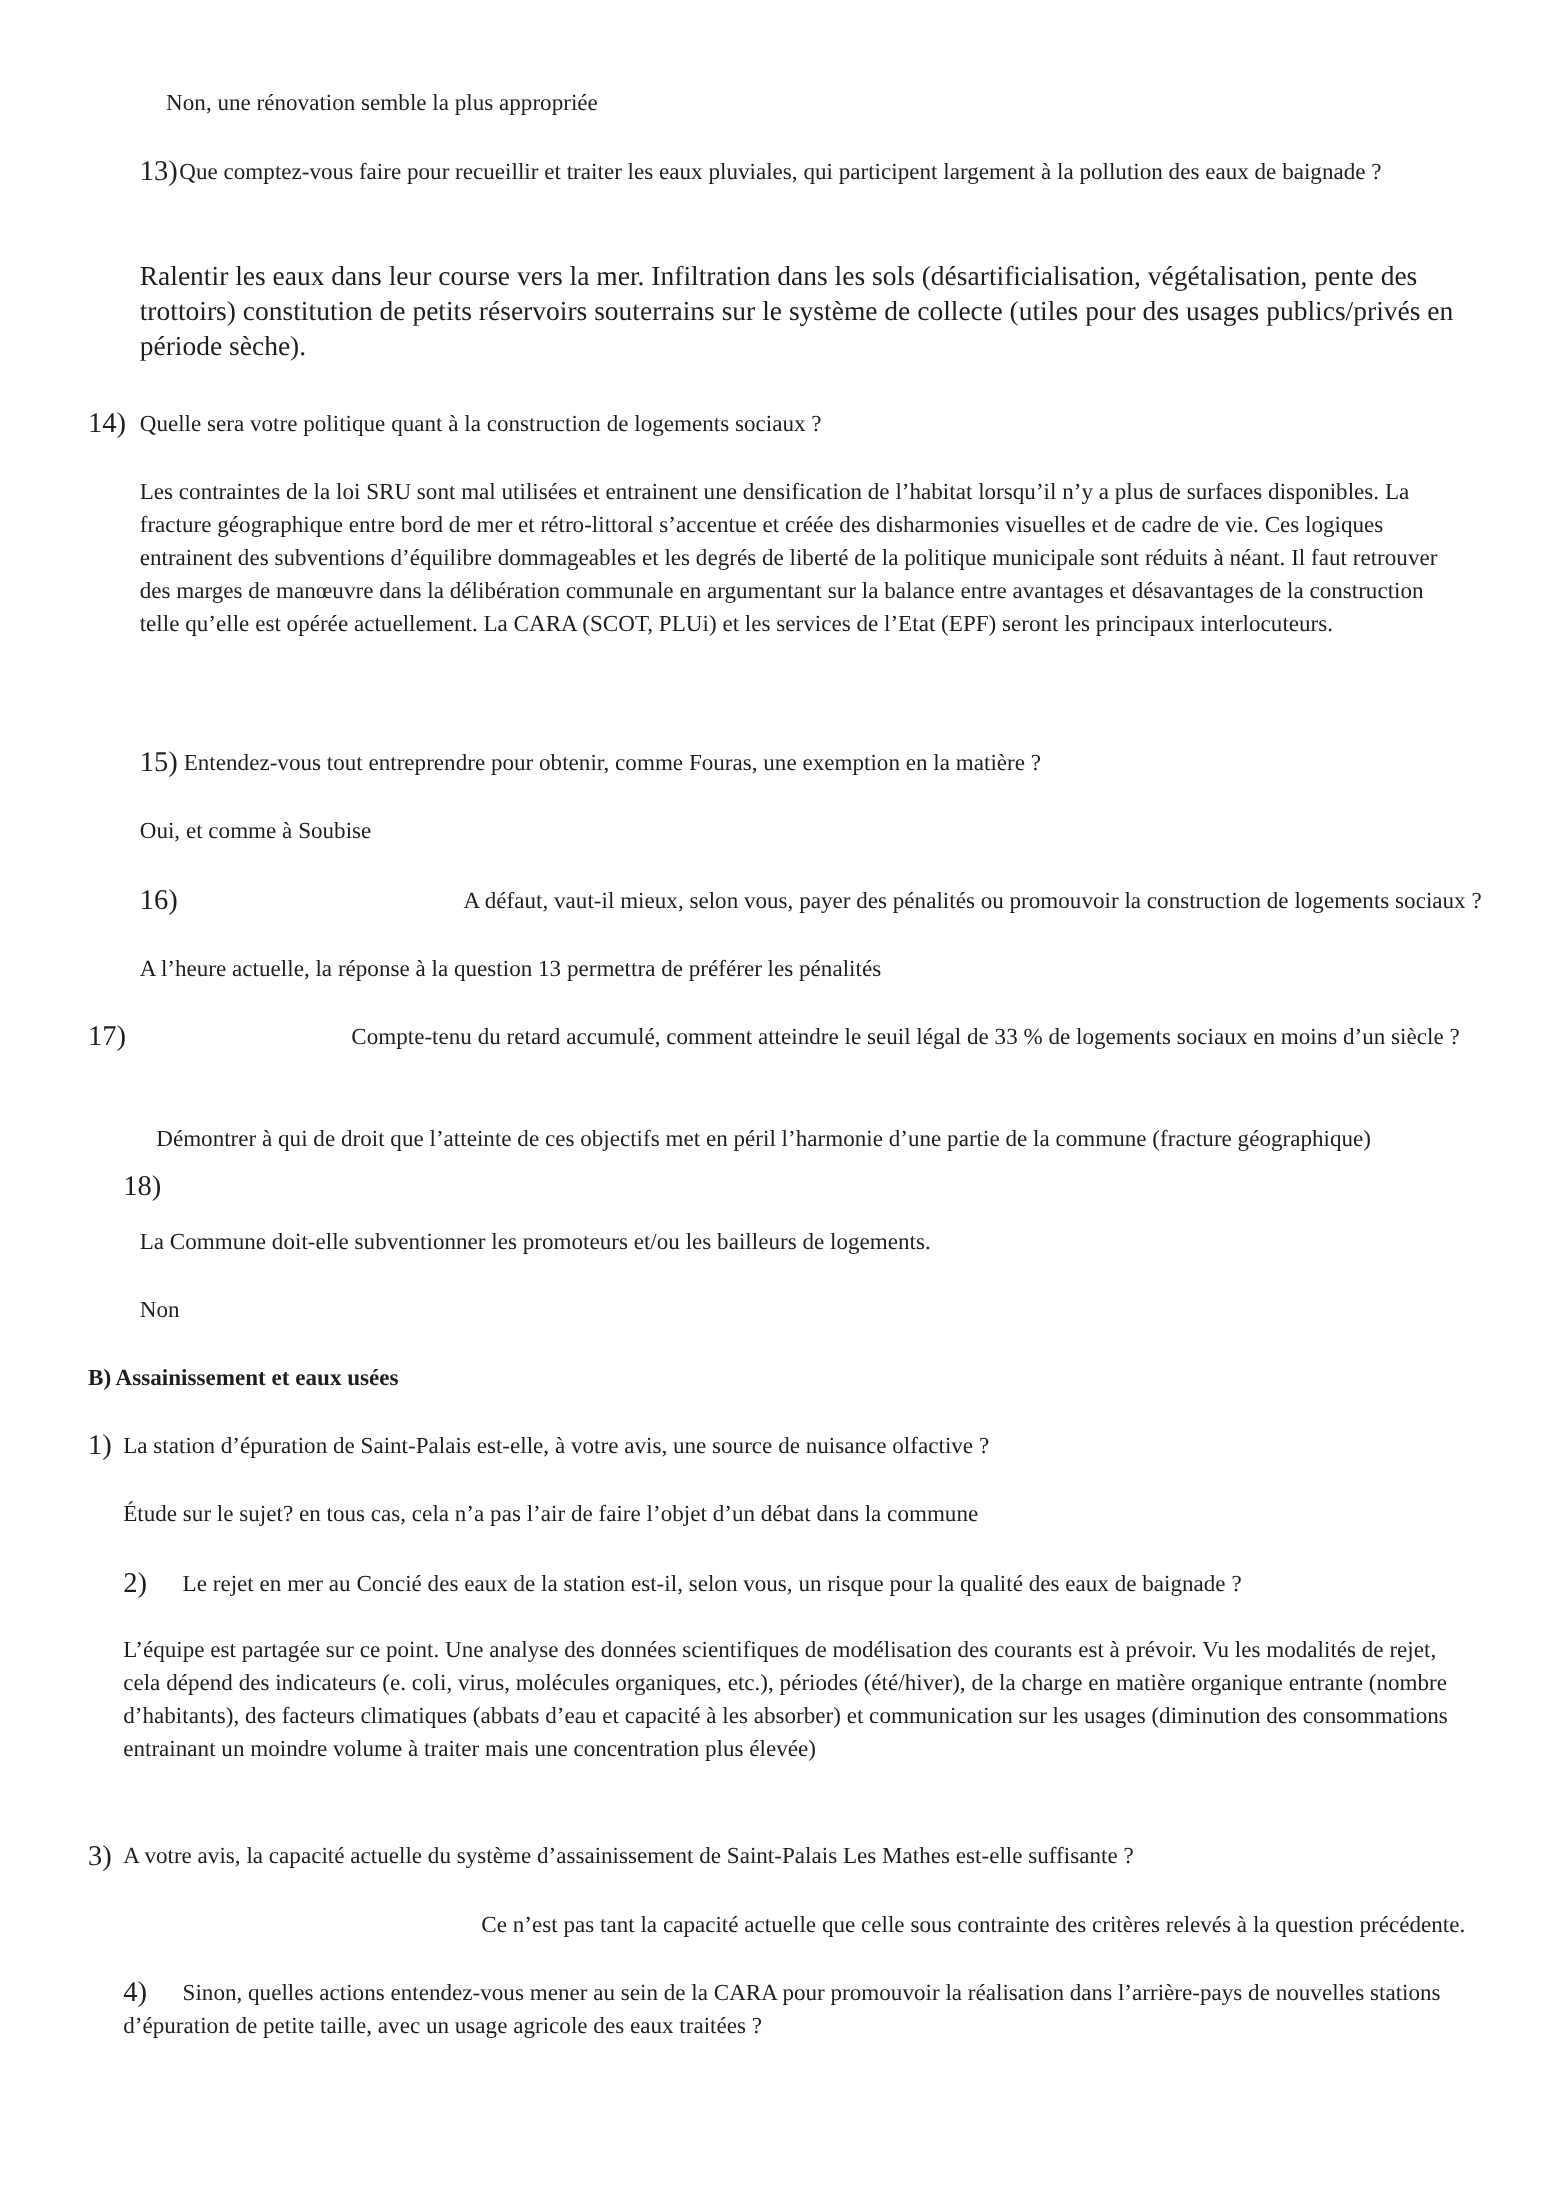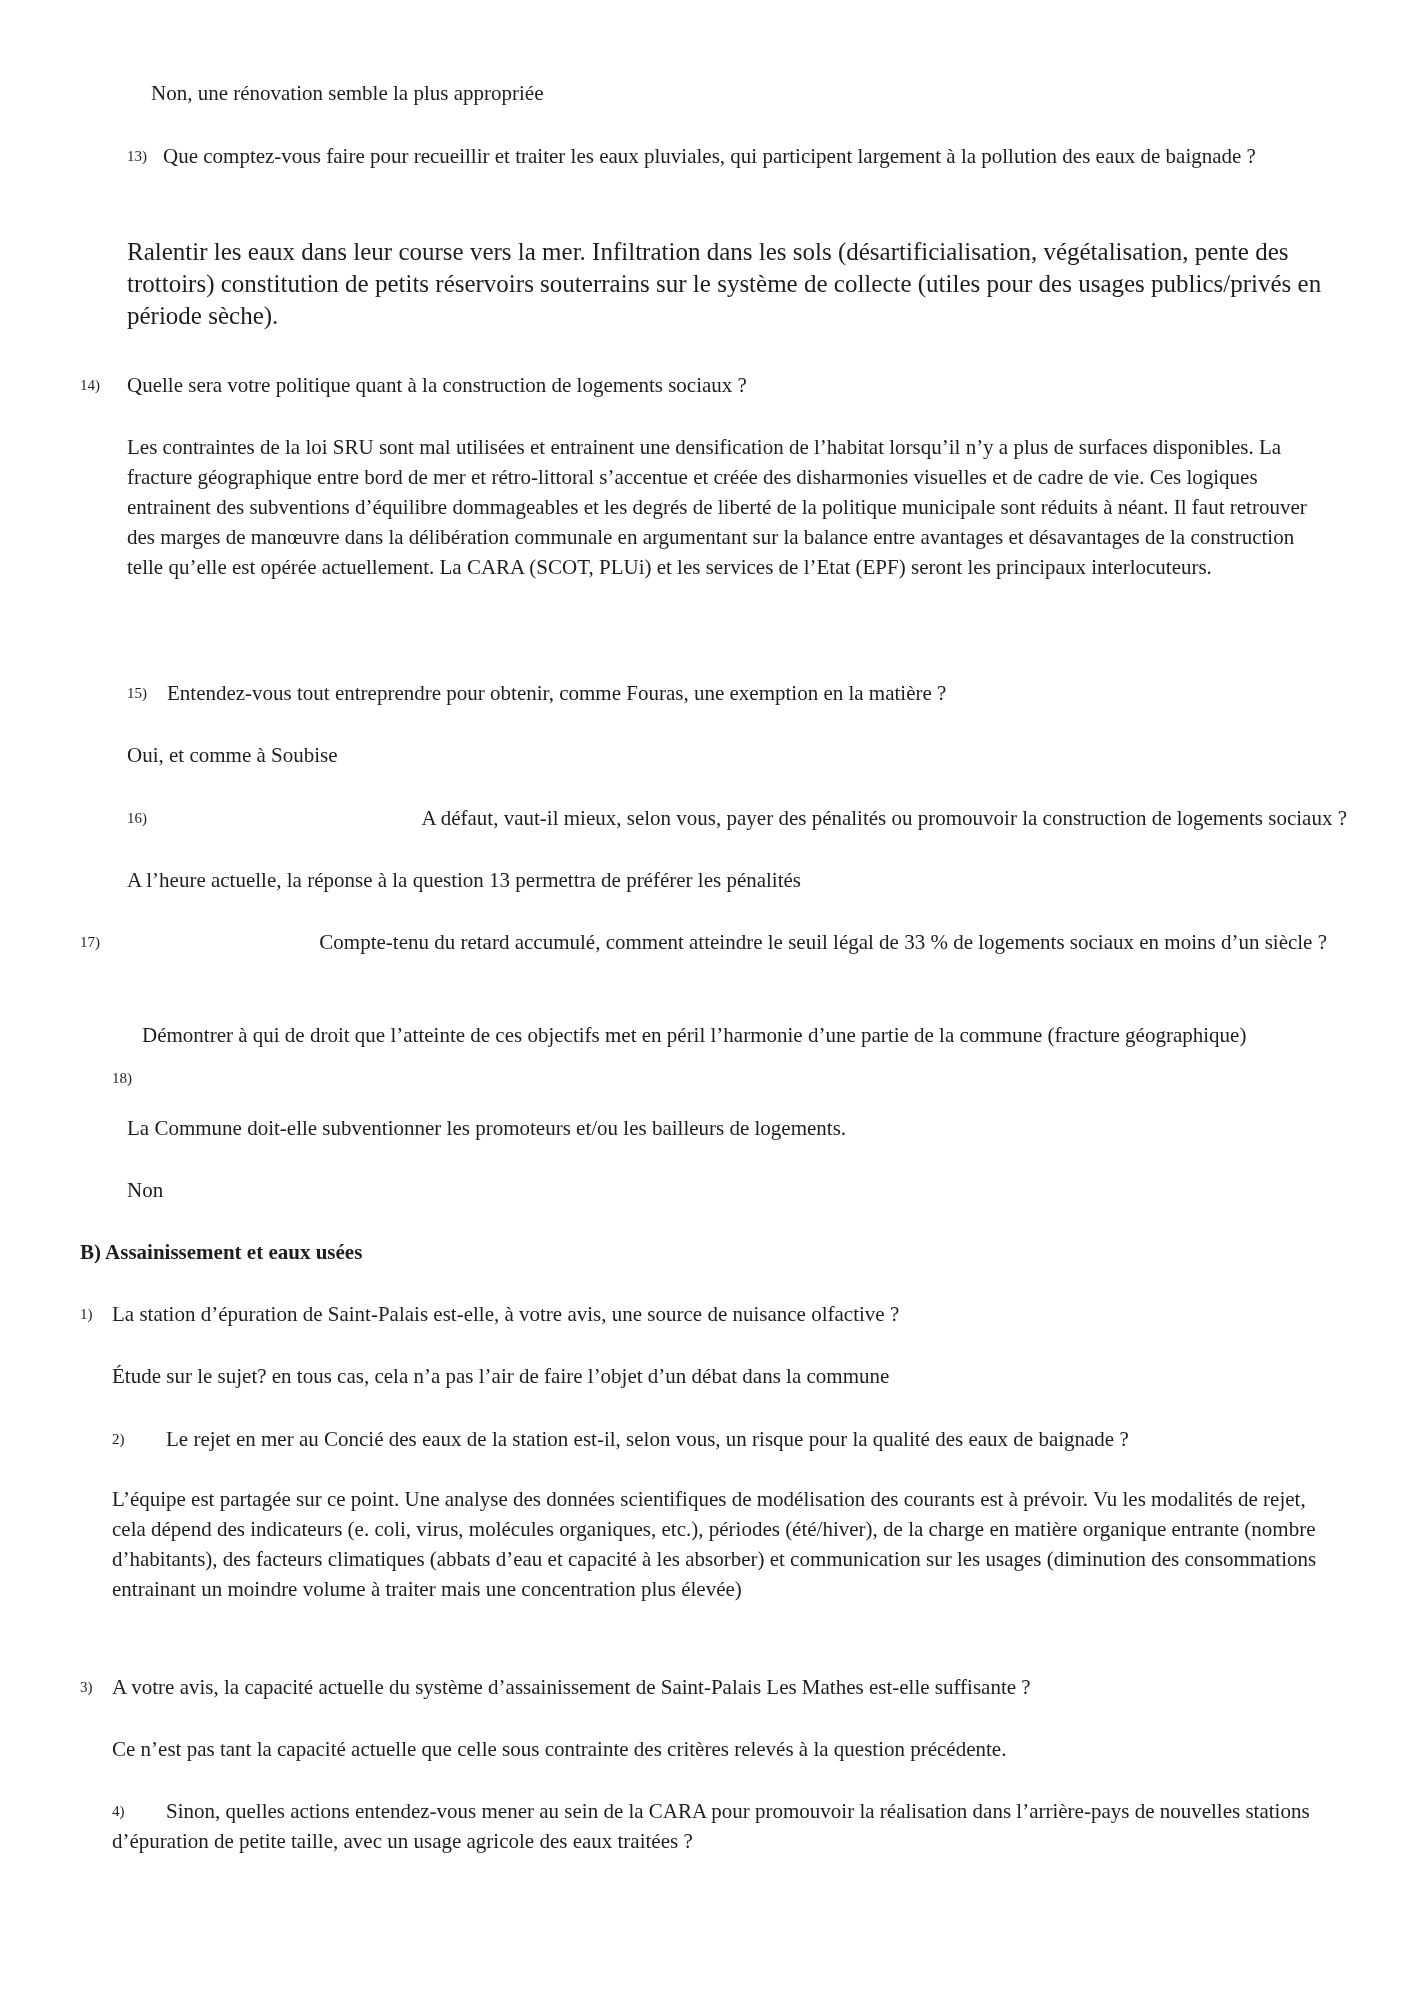--- a/index.html
+++ b/index.html
@@ -4,21 +4,21 @@
 <style>
   html, body { margin: 0; padding: 0; background: #ffffff; }
   body {
     width: 1407px; height: 1991px; position: relative; overflow: hidden;
     font-family: "Liberation Serif", "DejaVu Serif", serif;
     color: #1e1e1e;
   }
   .t { position: absolute; font-size: 21px; line-height: 30px; white-space: pre-wrap; }
   .big { font-size: 25px; line-height: 32px; }
   .bold { font-weight: bold; }
-  .num { position: absolute; font-size: 15px; line-height: 30px; }
+  .num { position: absolute; font-size: 26px; line-height: 30px; }
 </style>
 </head>
 <body>
 
 <div class="t" style="left:127px; top:78px;margin-left:24px;">Non, une rénovation semble la plus appropriée</div>
 
 <div class="num" style="left:127px; top:141px;">13)</div>
 <div class="t" style="left:127px; top:141px; width:1200px; text-indent:36px;">Que comptez-vous faire pour recueillir et traiter les eaux pluviales, qui participent largement à la pollution des eaux de baignade ?</div>
 
 <div class="t big" style="left:127px; top:236px; width:1200px;">Ralentir les eaux dans leur course vers la mer. Infiltration dans les sols (désartificialisation, végétalisation, pente des trottoirs) constitution de petits réservoirs souterrains sur le système de collecte (utiles pour des usages publics/privés en période sèche).</div>
@@ -56,16 +56,16 @@
 <div class="t" style="left:112px; top:1361px; width:1220px;">Étude sur le sujet? en tous cas, cela n’a pas l’air de faire l’objet d’un débat dans la commune</div>
 
 <div class="num" style="left:112px; top:1424px;">2)</div>
 <div class="t" style="left:112px; top:1424px; width:1215px; text-indent:54px;">Le rejet en mer au Concié des eaux de la station est-il, selon vous, un risque pour la qualité des eaux de baignade ?</div>
 
 <div class="t" style="left:112px; top:1484px; width:1225px;">L’équipe est partagée sur ce point. Une analyse des données scientifiques de modélisation des courants est à prévoir. Vu les modalités de rejet, cela dépend des indicateurs (e. coli, virus, molécules organiques, etc.), périodes (été/hiver), de la charge en matière organique entrante (nombre d’habitants), des facteurs climatiques (abbats d’eau et capacité à les absorber) et communication sur les usages (diminution des consommations entrainant un moindre volume à traiter mais une concentration plus élevée)</div>
 
 <div class="num" style="left:80px; top:1672px;">3)</div>
 <div class="t" style="left:112px; top:1672px; width:1220px;">A votre avis, la capacité actuelle du système d’assainissement de Saint-Palais Les Mathes est-elle suffisante ?</div>
 
-<div class="t" style="left:112px; top:1734px; width:1220px;">Ce n’est pas tant la capacité actuelle que celle sous contrainte des critères relevés à la question précédente.</div>
+<div class="t" style="left:112px; top:1734px; width:1220px;text-align:right;">Ce n’est pas tant la capacité actuelle que celle sous contrainte des critères relevés à la question précédente.</div>
 
 <div class="num" style="left:112px; top:1796px;">4)</div>
 <div class="t" style="left:112px; top:1796px; width:1210px; text-indent:54px;">Sinon, quelles actions entendez-vous mener au sein de la CARA pour promouvoir la réalisation dans l’arrière-pays de nouvelles stations d’épuration de petite taille, avec un usage agricole des eaux traitées ?</div>
 
 </body></html>

